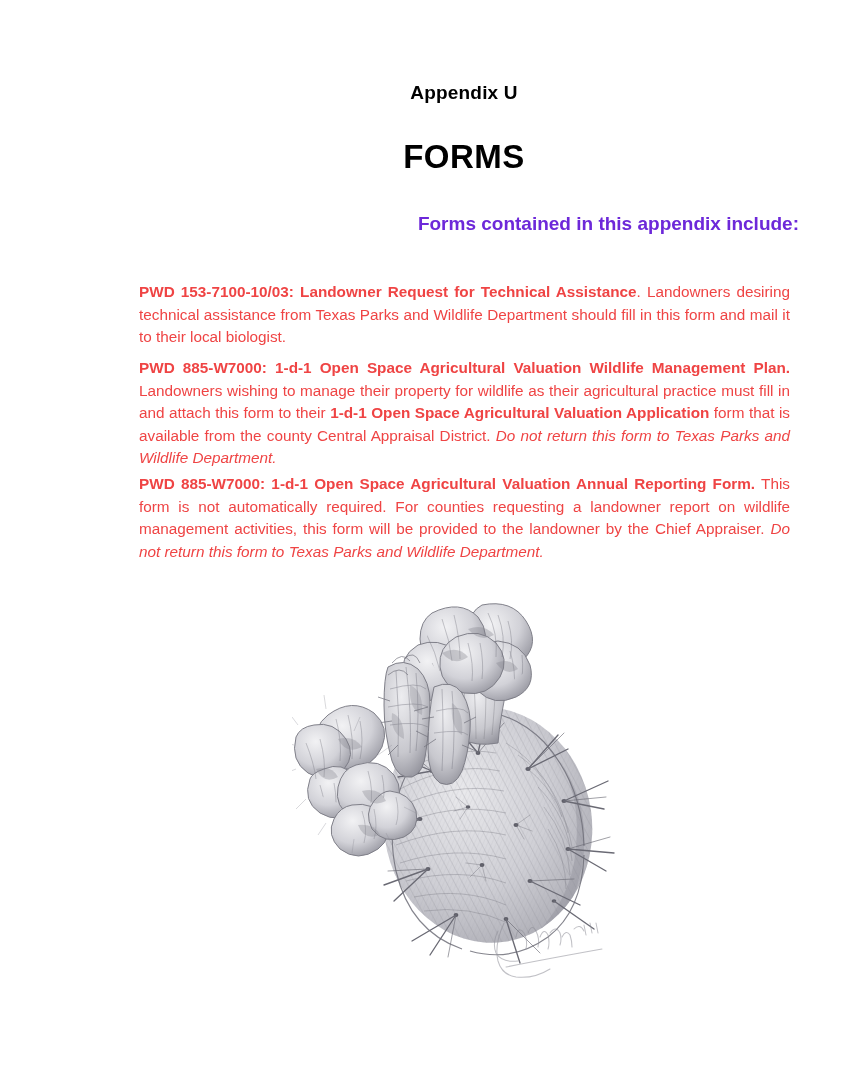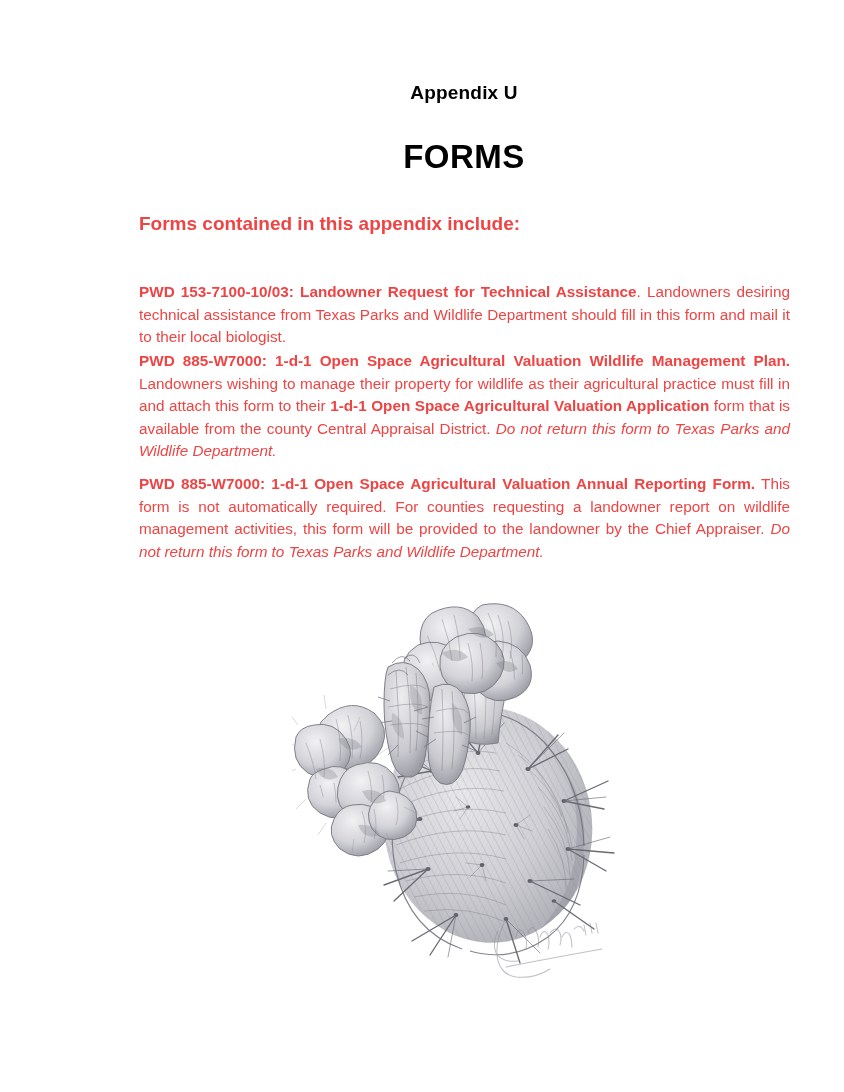--- a/index.html
+++ b/index.html
@@ -38,41 +38,42 @@
     top: 130px;
     width: 844px;
     text-align: center;
     font-size: 33px;
     font-weight: bold;
     color: #000000;
     letter-spacing: 0.5px;
   }
   .section-lead {
     position: absolute;
-    left: 97px;
+    left: 107px;
     top: 205px;
     width: 650px;
     font-size: 19px;
     font-weight: bold;
-    color: #ef4444;
+    color: #6d28d9;
+    text-align: right;
   }
 
   
   .body-block {
     position: absolute;
     left: 97px;
     width: 651px;
     font-size: 15.3px;
     line-height: 22.4px;
     color: #ef4444;
     text-align: justify;
     text-justify: inter-word;
   }
   #para-1 { top: 258px; }
-  #para-2 { top: 327px; }
+  #para-2 { top: 334px; }
   #para-3 { top: 450px; }
 
   .b  { font-weight: bold; }
   .i  { font-style: italic; }
 
   
   .illustration {
     position: absolute;
     left: 250px;
     top: 585px;

